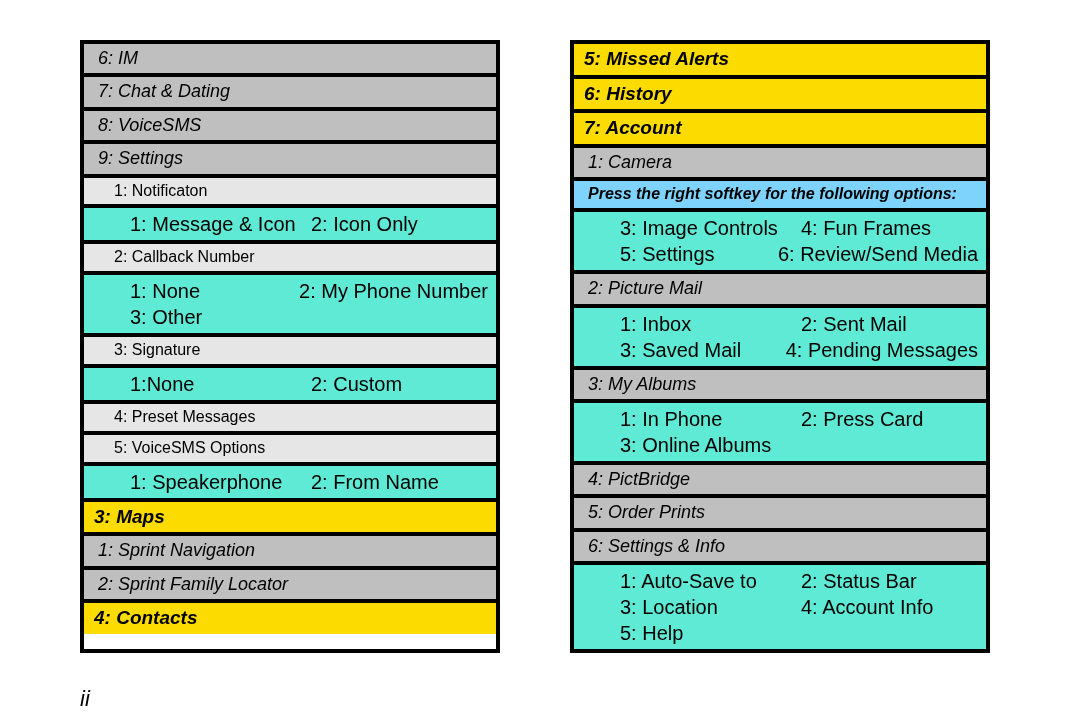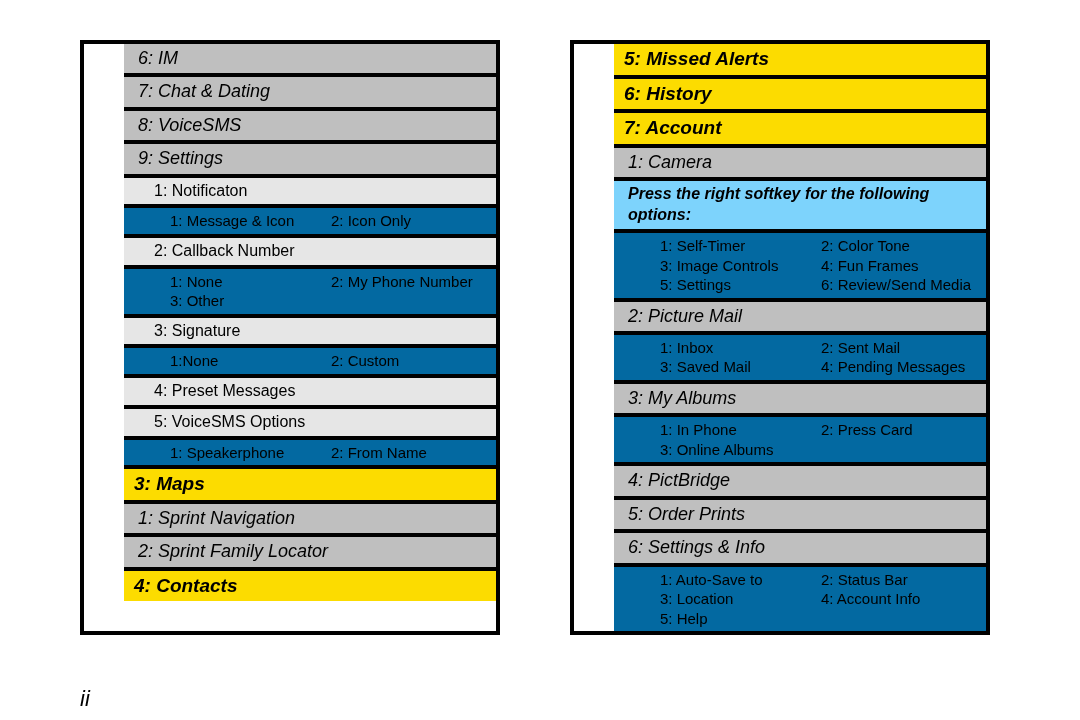--- a/index.html
+++ b/index.html
@@ -20,27 +20,26 @@
     border: 4px solid #000;
     width: 420px;
     box-sizing: border-box;
   }
   .row {
     border-bottom: 4px solid #000;
     padding: 3px 8px 3px 8px;
     font-size: 17px;
     line-height: 1.3;
     box-sizing: border-box;
-    margin-left: 40px;
   }
   .row:last-child { border-bottom: none; }
   .yellow { background: #fcdc00; font-weight: bold; font-style: italic; font-size: 19px; padding-left: 10px;}
   .gray   { background: #bfbfbf; font-style: italic; font-size: 18px; padding-left: 14px;}
   .light  { background: #e6e6e6; font-size: 16px; padding-left: 30px;}
-  .white  { background: #0369a1; font-size: 15px; padding-left: 46px;}
+  .white  { background: #5eead4; font-size: 20px; padding-left: 46px;}
   .note   { background: #7dd3fc; font-style: italic; font-weight: bold; font-size: 16px; padding-left: 14px;}
   .pair {
     display: grid;
     grid-template-columns: 1fr 1fr;
     column-gap: 4px;
   }
   .pair span { white-space: nowrap; }
   .pagenum {
     position: absolute;
     left: 80px;
@@ -96,24 +95,20 @@
       <div class="row yellow"><span>4: Contacts</span></div>
     </div>
   <div class="col" id="right-col">
       <div class="row yellow"><span>5: Missed Alerts</span></div>
       <div class="row yellow"><span>6: History</span></div>
       <div class="row yellow"><span>7: Account</span></div>
       <div class="row gray"><span>1: Camera</span></div>
       <div class="row note"><span>Press the right softkey for the following options:</span></div>
       <div class="row white">
         <div class="pair">
-          <span>1: Self-Timer</span>
-          <span>2: Color Tone</span>
-        </div>
-        <div class="pair">
           <span>3: Image Controls</span>
           <span>4: Fun Frames</span>
         </div>
         <div class="pair">
           <span>5: Settings</span>
           <span>6: Review/Send Media</span>
         </div>
       </div>
       <div class="row gray"><span>2: Picture Mail</span></div>
       <div class="row white">

